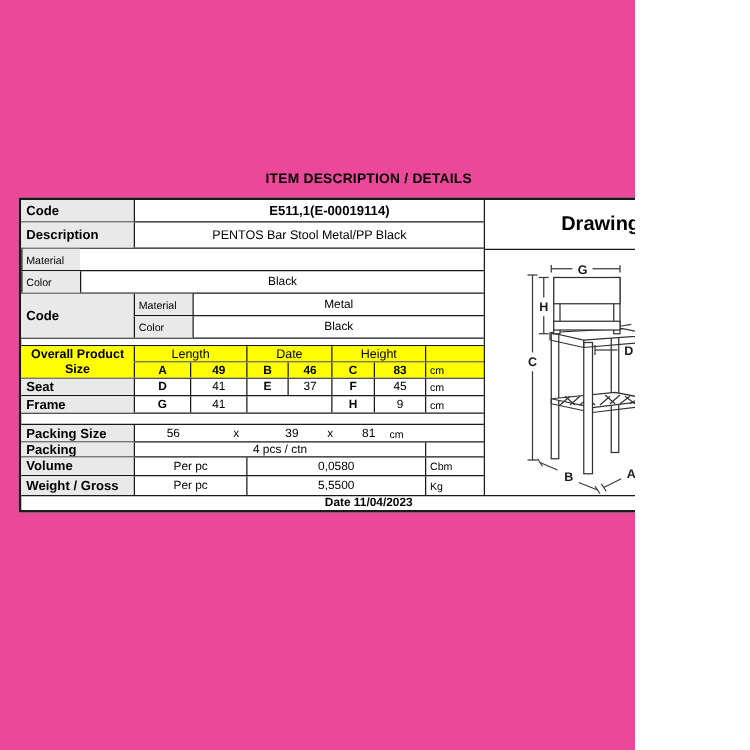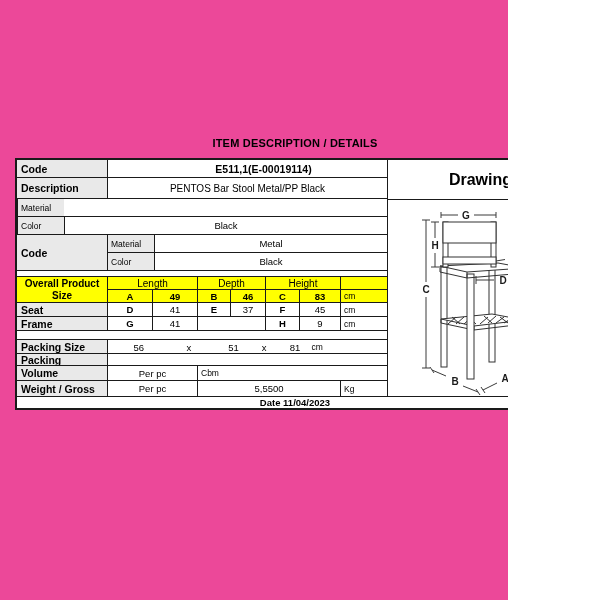--- a/index.html
+++ b/index.html
@@ -101,21 +101,21 @@
         <div class="row h6 blank"></div>
 
         <div class="group h26">
           <div class="cell ylbl w90">
             <span>Overall Product</span>
             <span>Size</span>
           </div>
           <div class="gcol">
             <div class="subrow bb">
               <div class="cell yhead w90 bl">Length</div>
-              <div class="cell yhead w68 bl">Depth</div>
+              <div class="cell yhead w68 bl">Date</div>
               <div class="cell yhead w75 bl">Height</div>
               <div class="cell yellow w47 bl"></div>
             </div>
             <div class="subrow">
               <div class="cell yellow key w45 bl">A</div>
               <div class="cell yellow numb w45 bl">49</div>
               <div class="cell yellow key w33 bl">B</div>
               <div class="cell yellow numb w35 bl">46</div>
               <div class="cell yellow key w34 bl">C</div>
               <div class="cell yellow numb w41 bl">83</div>
@@ -145,35 +145,37 @@
           <div class="cell unit w47 bl">cm</div>
         </div>
 
         <div class="row h9 blank"></div>
 
         <div class="row h14">
           <div class="cell lbl w90">Packing Size</div>
           <div class="cell pscell grow bl">
             <span style="left:11%">56</span>
             <span style="left:29%">x</span>
-            <span style="left:45%">51</span>
+            <span style="left:45%">39</span>
             <span style="left:56%">x</span>
             <span style="left:67%">81</span>
             <span style="left:75%;font-size:8.5px">cm</span>
           </div>
         </div>
 
         <div class="row h12">
           <div class="cell lbl w90">Packing</div>
+          <div class="cell num w233 bl">4 pcs / ctn</div>
           <div class="cell w47 bl"></div>
         </div>
 
         <div class="row h15">
           <div class="cell lbl w90">Volume</div>
           <div class="cell num w90 bl">Per pc</div>
+          <div class="cell num w143 bl">0,0580</div>
           <div class="cell unit w47 bl">Cbm</div>
         </div>
 
         <div class="row h15 noborder">
           <div class="cell lbl w90">Weight / Gross</div>
           <div class="cell num w90 bl">Per pc</div>
           <div class="cell num w143 bl">5,5500</div>
           <div class="cell unit w47 bl">Kg</div>
         </div>
 

